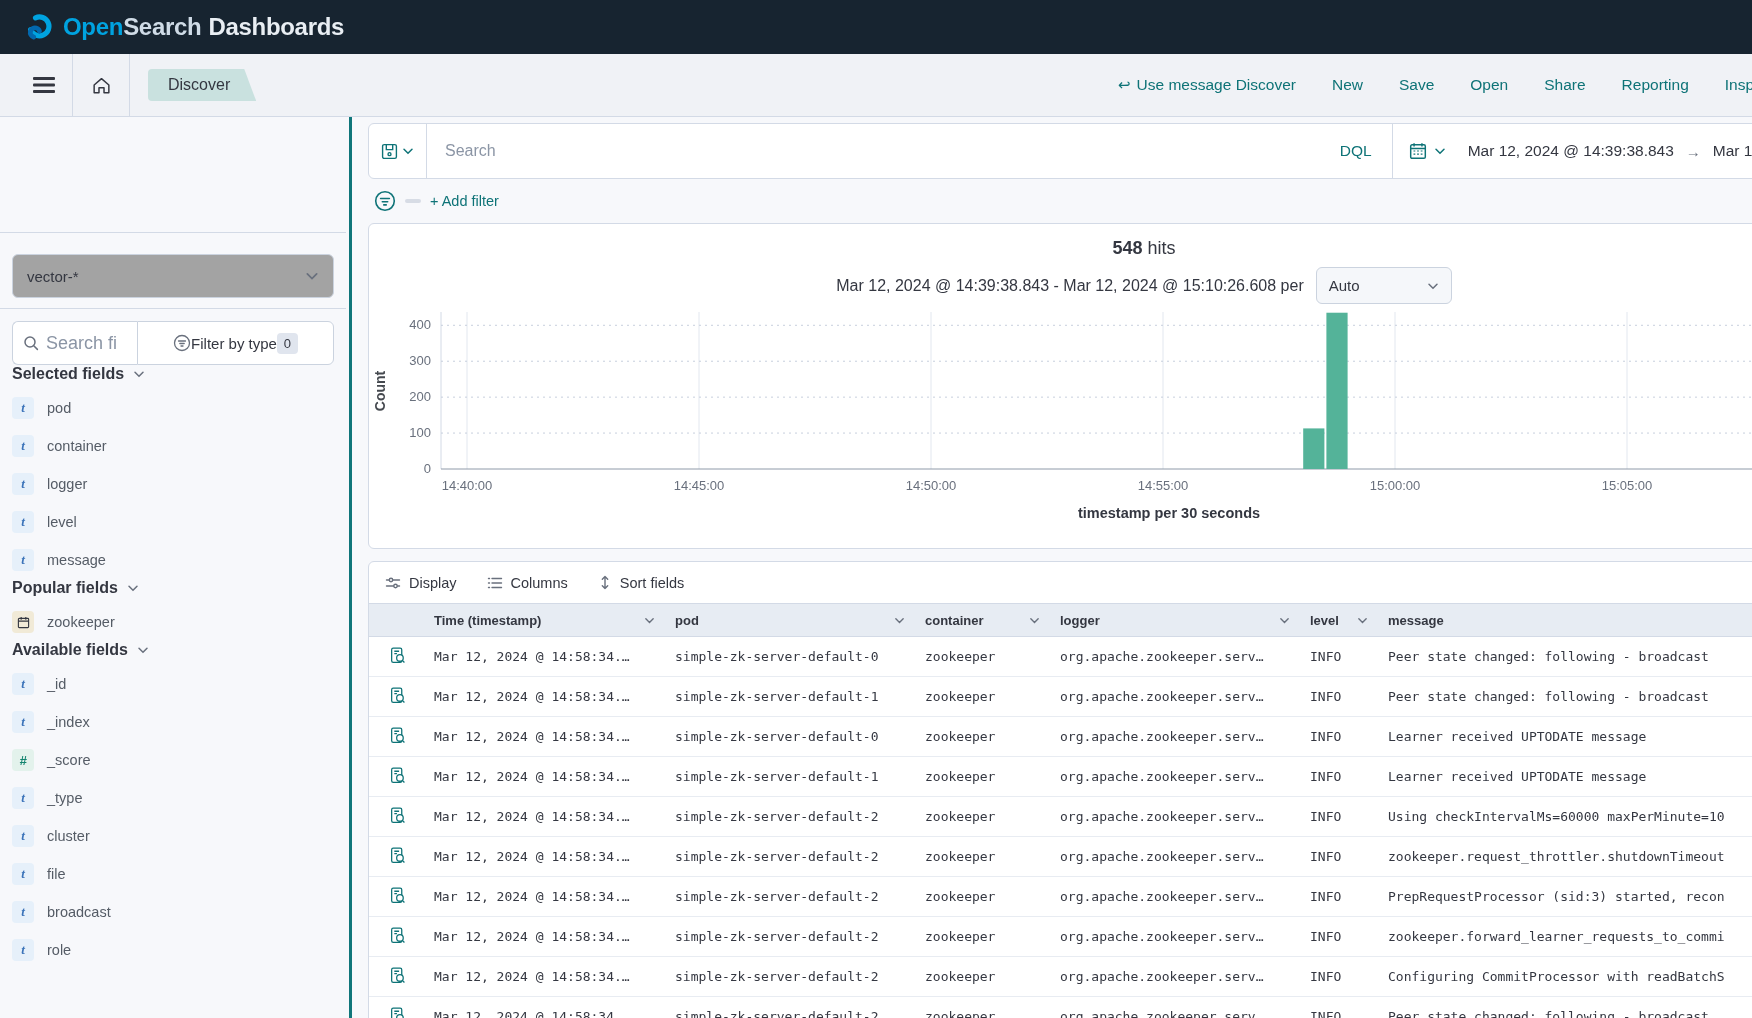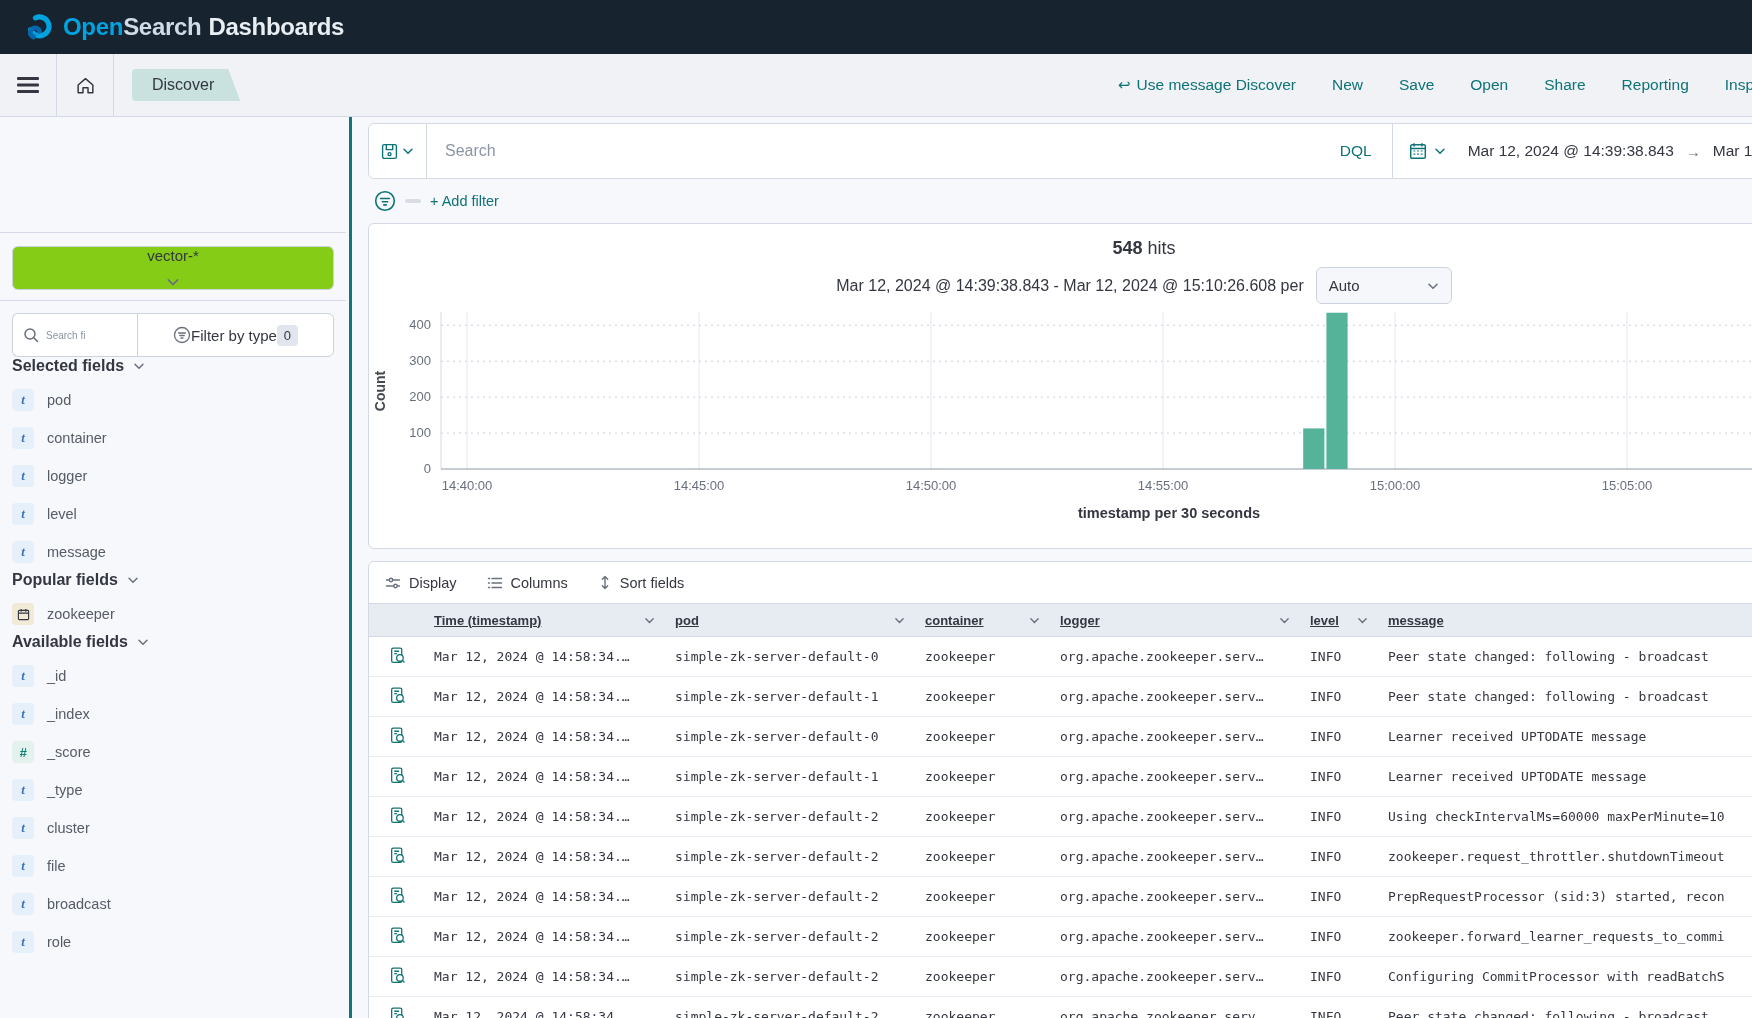--- a/index.html
+++ b/index.html
@@ -15,43 +15,43 @@
   .top-header { position:absolute; top:0; left:0; width:1752px; height:54px;
     background:#172430; display:flex; align-items:center; padding-left:26px; gap:10px; }
   .brand { font-size:24px; font-weight:bold; letter-spacing:-0.3px; white-space:nowrap; }
   .brand .b-open { color:#00a3e0; }
   .brand .b-search { color:#cfdbe6; margin-right:7px; }
   .brand .b-dash { color:#e9eef3; }
 
   
   .chrome { position:absolute; top:54px; left:0; width:1752px; height:63px;
     background:#f0f2f6; border-bottom:1px solid var(--border); }
-  .chrome-left { position:absolute; left:0; top:0; height:100%; display:flex; align-items:center;justify-content:center; }
+  .chrome-left { position:absolute; left:16px; top:0; height:100%; display:flex; align-items:center;justify-content:center; }
   .icon-btn { width:56px; height:62px; display:flex; align-items:center; justify-content:center; cursor:pointer; }
   .v-div { width:1px; height:62px; background:var(--border); }
   .crumb {
     margin-left:18px; background:#c9e1df; color:#343741; font-size:16px;
     padding:7px 26px 7px 20px; border-radius:4px 0 0 4px;
     clip-path:polygon(0 0, calc(100% - 12px) 0, 100% 100%, 0 100%);
   }
   .chrome-nav { position:absolute; left:1118px; top:0; height:62px; display:flex; align-items:center; gap:36px; white-space:nowrap; }
   .chrome-nav a { color:var(--accent); font-size:15.5px; text-decoration:none; cursor:pointer; display:flex; align-items:center; gap:6px; }
   .undo-glyph { font-size:15px; }
 
   
   .sidebar { position:absolute; top:117px; left:0; width:346px; bottom:0; background:#f7f8fb; overflow:hidden; }
   .sb-spacer { height:116px; border-bottom:1px solid var(--border); }
-  .index-select { margin:13px 12px 10px 12px; height:44px; background:#84cc16; border:1px solid #cbd3df;
+  .index-select { margin:21px 12px 10px 12px; height:44px; background:#a3a3a3; border:1px solid #cbd3df;
     border-radius:6px; display:flex; align-items:center; justify-content:space-between; padding:0 14px;
-    font-size:15px; cursor:pointer;flex-direction:column; }
+    font-size:15px; cursor:pointer; }
   .sb-div { height:1px; background:var(--border); }
   .sb-search-row { display:flex; margin:12px 12px 0 12px; }
   .sb-search { width:125px; height:44px; background:#fff; border:1px solid #cbd3df; border-right:none;
     border-radius:6px 0 0 6px; display:flex; align-items:center; padding:0 8px 0 10px; gap:7px; }
-  .sb-search input { border:none; outline:none; width:80px; font-size:10px; color:#343741; background:transparent; font-family:"Liberation Sans",sans-serif; }
+  .sb-search input { border:none; outline:none; width:80px; font-size:18px; color:#343741; background:transparent; font-family:"Liberation Sans",sans-serif; }
   .sb-search input::placeholder { color:#8b95a5; }
   .sb-filter { flex:1; height:44px; background:#fff; border:1px solid #cbd3df; border-radius:0 6px 6px 0;
     display:flex; align-items:center; justify-content:center; font-size:15px; cursor:pointer; }
   .count-badge { background:#e0e5ee; border-radius:4px; min-width:21px; height:21px; display:flex;
     align-items:center; justify-content:center; font-size:13px; color:#343741; }
   .sb-section { padding:0 12px; }
   .sb-section-hd { display:flex; align-items:center; gap:9px; font-size:16px; font-weight:600; color:#343741;
     margin-bottom:6px; cursor:pointer; }
   .field-item { display:flex; align-items:center; gap:13px; height:38px; cursor:pointer; border-radius:4px; }
   .field-name { font-size:14.5px; color:#555c66; }
@@ -95,21 +95,21 @@
   .table-card { margin-top:12px; width:1552px; background:#fff; border:1px solid var(--border); border-radius:6px 6px 0 0; }
   .table-toolbar { height:41px; display:flex; align-items:center; padding-left:16px; gap:30px; }
   .tt-btn { display:flex; align-items:center; gap:8px; font-size:14.5px; color:#343741; cursor:pointer; }
 
   table.grid { border-collapse:collapse; table-layout:fixed; width:1552px; }
   table.grid col.c-ico { width:53px; } table.grid col.c-time { width:241px; }
   table.grid col.c-pod { width:250px; } table.grid col.c-cont { width:135px; }
   table.grid col.c-log { width:250px; } table.grid col.c-lvl { width:78px; }
   table.grid col.c-msg { width:545px; }
   table.grid th { background:#e7ecf3; border-bottom:1px solid var(--border); border-top:1px solid var(--border);
-    height:33px; font-size:13px; font-weight:bold; color:#343741; text-align:left; padding:0 8px 0 12px;text-decoration:underline; }
+    height:33px; font-size:13px; font-weight:bold; color:#343741; text-align:left; padding:0 8px 0 12px; }
   .th-inner { display:flex; align-items:center; justify-content:space-between; cursor:pointer; }
   table.grid td { height:40px; border-bottom:1px solid #e8ecf2; font-family:"DejaVu Sans Mono",monospace;
     font-size:13px; color:#343741; padding:0 8px 0 12px; white-space:nowrap; overflow:hidden; }
   td.ico-cell { text-align:center; padding:0; }
   .expand-btn { display:inline-flex; cursor:pointer; }
 
   .muted-ic { color:#69707d; }
 </style>
 </head>
 <body style="--accent: #0e7377; --bar: #54b399;">

